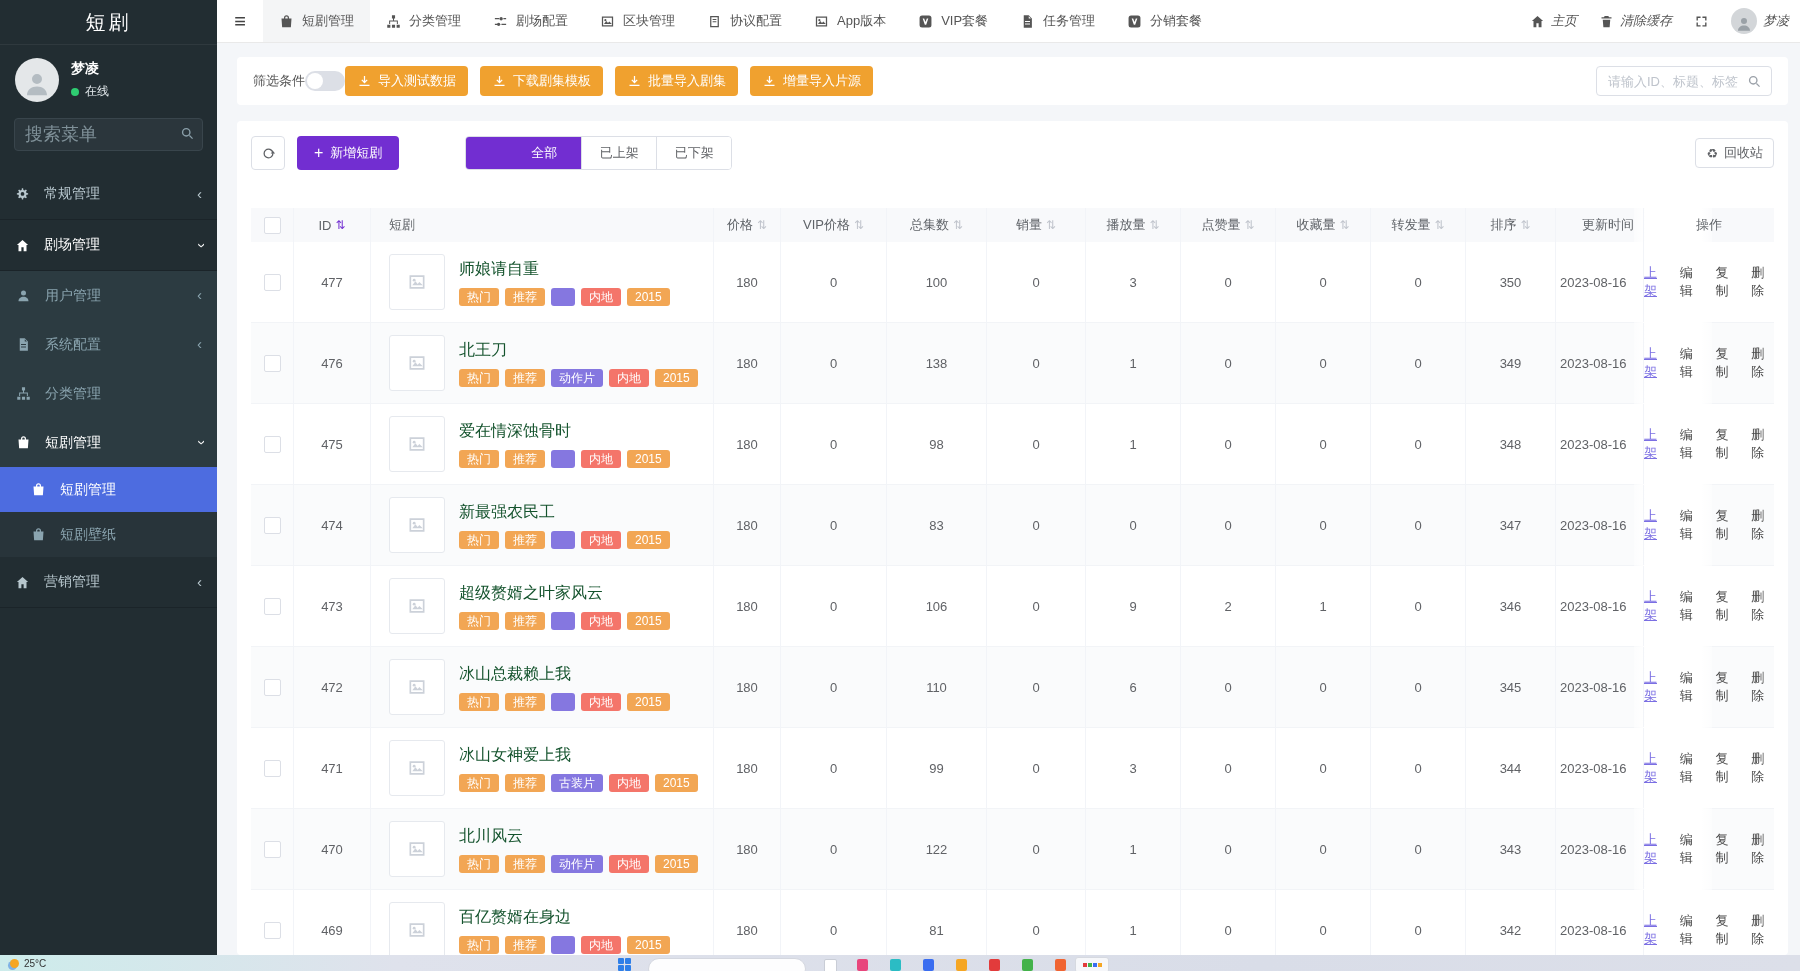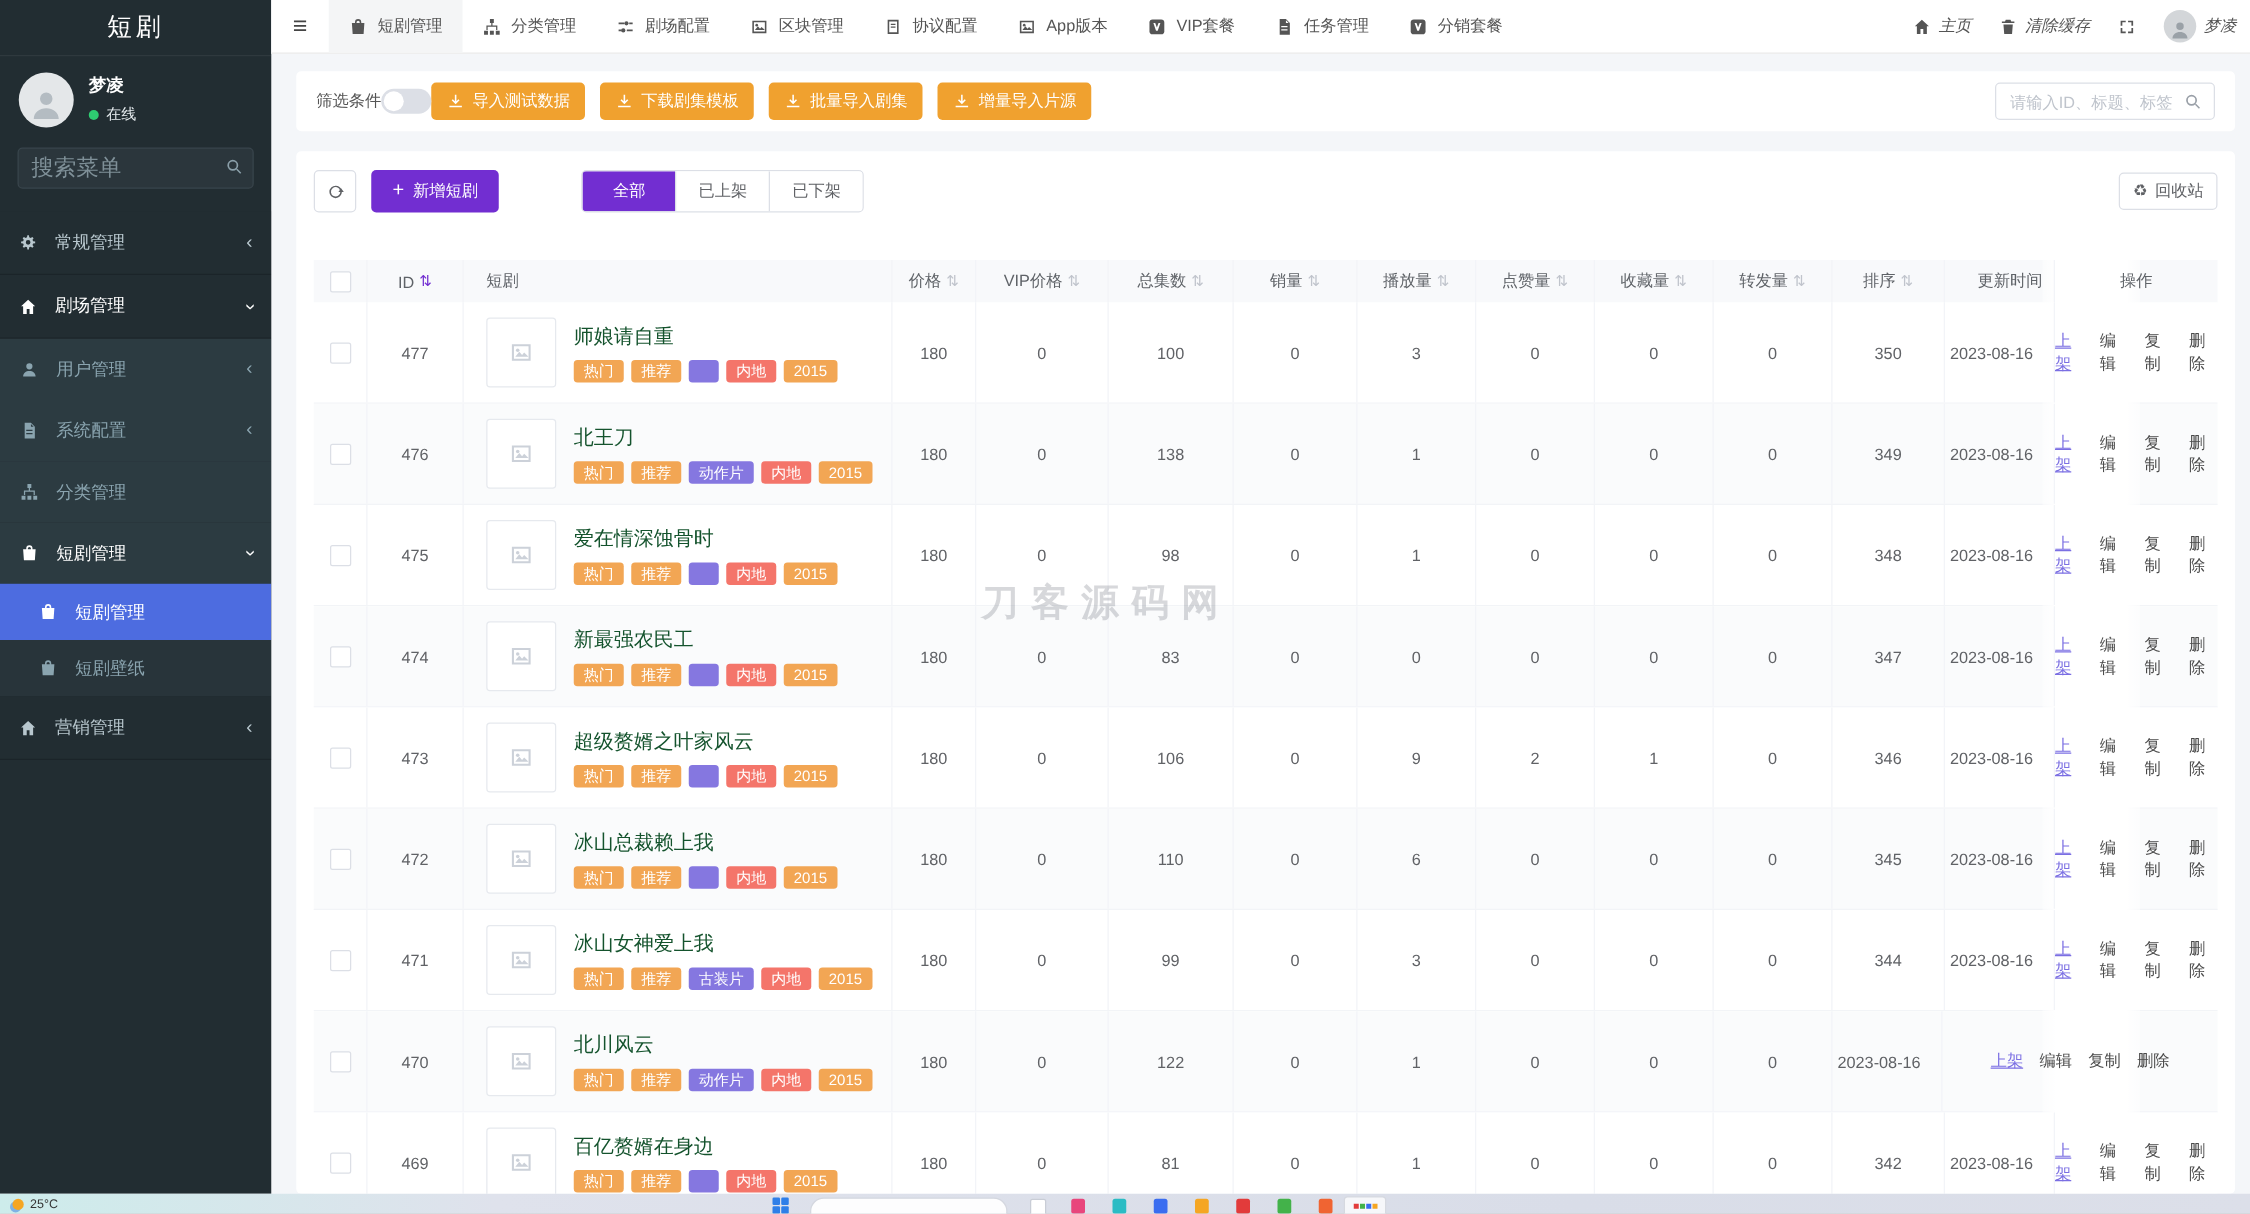--- a/index.html
+++ b/index.html
@@ -57,21 +57,21 @@
   .search-box .icon{color:#9aa0a8;}
 
   
   .table-card{position:absolute;left:237px;top:121px;width:1551px;height:834px;background:#fff;border-radius:4px;padding:15px 14px;box-sizing:border-box;overflow:hidden;}
   .card-toolbar{display:flex;align-items:center;}
   .btn-refresh{width:34px;height:34px;border:1px solid #dcdfe6;background:#fff;border-radius:4px;color:#606266;display:flex;align-items:center;justify-content:center;}
   .btn-add{height:34px;border:none;background:#722ed1;color:#fff;border-radius:4px;padding:0 17px;font-size:13px;display:flex;align-items:center;gap:7px;margin-left:12px;font-family:inherit;}
   .btn-add .plus{font-size:16px;line-height:1;}
   .segmented{display:flex;margin-left:66px;border:1px solid #dcdfe6;border-radius:4px;overflow:hidden;height:34px;box-sizing:border-box;}
   .seg{width:74px;display:flex;align-items:center;justify-content:center;font-size:13px;color:#606266;background:#fff;border-left:1px solid #dcdfe6;}
-  .seg:first-child{border-left:none;}
+  .seg:first-child{border-left:none;padding-left:41px;}
   .seg.active{background:#722ed1;color:#fff;}
   .btn-recycle{margin-left:auto;height:30px;border:1px solid #dcdfe6;background:#fff;border-radius:4px;padding:0 10px;font-size:13px;color:#606266;display:flex;align-items:center;gap:6px;font-family:inherit;}
 
   
   .table{margin-top:38px;color:#606266;font-size:13px;}
   .thead{display:flex;height:34px;background:#f8f9fb;align-items:stretch;color:#5f6368;}
   .tr{display:flex;height:80px;align-items:stretch;border-bottom:1px solid #f2f4f7;background:#fff;}
   .tr.alt{background:#fafbfc;}
   .cell{display:flex;align-items:center;justify-content:center;border-left:1px solid #f2f4f8;box-sizing:border-box;}
   .cell:first-child{border-left:none;}
@@ -813,20 +813,21 @@
               </div>
             </div>
             <div class="cell c-price">180</div>
             <div class="cell c-vip">0</div>
             <div class="cell c-eps">122</div>
             <div class="cell c-sales">0</div>
             <div class="cell c-plays">1</div>
             <div class="cell c-likes">0</div>
             <div class="cell c-fav">0</div>
             <div class="cell c-share">0</div>
+            <div class="cell c-sort">343</div>
             <div class="cell c-upd">2023-08-16</div>
             <div class="cell c-act">
               <span class="alink primary">上架</span>
               <span class="alink">编辑</span>
               <span class="alink">复制</span>
               <span class="alink">删除</span>
             </div>
           </div>
           <div class="tr">
             <div class="cell c-check">
@@ -870,21 +871,20 @@
               <span class="alink">复制</span>
               <span class="alink">删除</span>
             </div>
           </div>
         </div>
     </div>
   </div>
 
   <div class="fixed-strip"></div>
 
-  <div class="watermark">刀客源码网</div>
 
   <div class="taskbar">
     <span class="tb-weather">
       <span class="tb-sun"></span>
       <span>25°C</span>
     </span>
     <span class="tb-start">
         <i></i>
         <i></i>
         <i></i>

